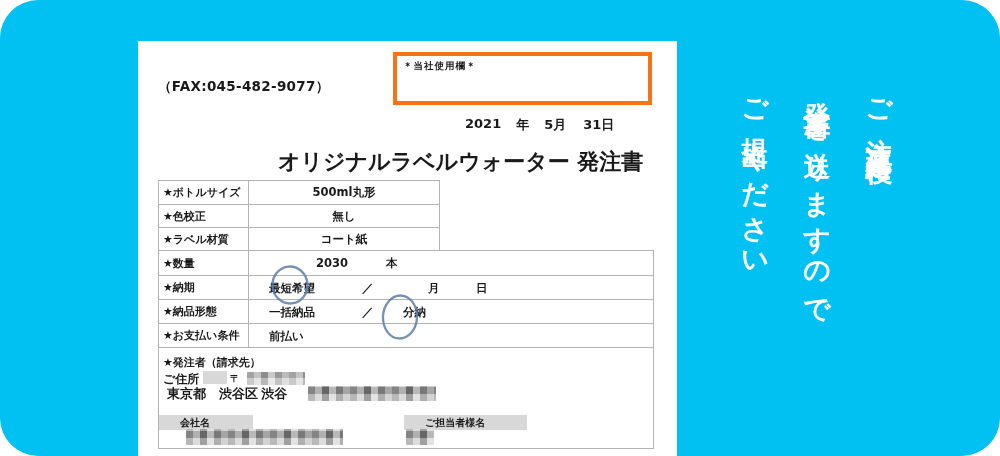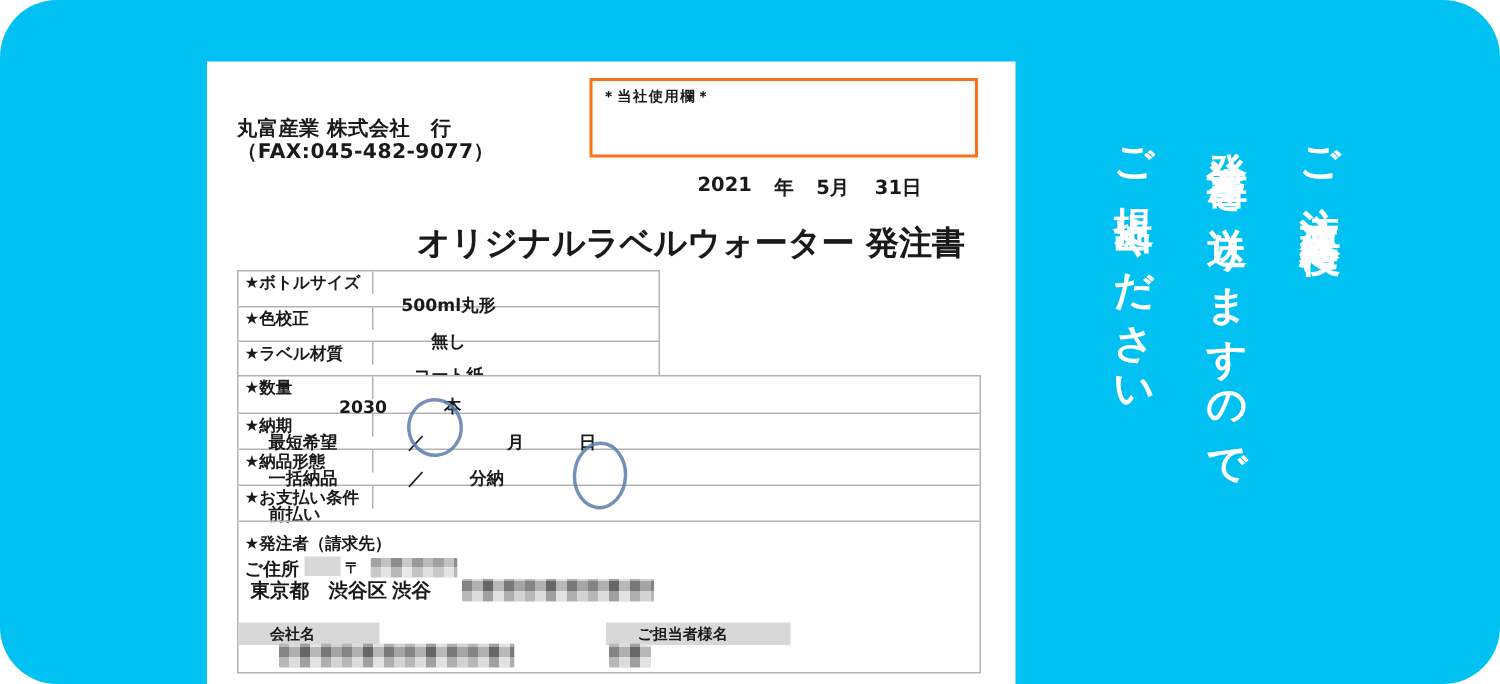--- a/index.html
+++ b/index.html
@@ -10,32 +10,32 @@
   
   .note{position:absolute;top:80px;right:90px;height:360px;
         writing-mode:vertical-rl;color:#ffffff;font-size:27px;font-weight:bold;
         line-height:62px;letter-spacing:5px;}
   .note div{white-space:nowrap;}
 
   
   .doc{position:absolute;left:138px;top:41px;width:539px;height:415px;background:#ffffff;}
 
   .recipient{position:absolute;left:20px;top:38px;font-size:13.5px;font-weight:bold;line-height:15px;letter-spacing:.3px;}
-  .usage-box{position:absolute;left:255px;top:11px;width:259px;height:53px;border:2px solid #f97316;
+  .usage-box{position:absolute;left:255px;top:11px;width:259px;height:53px;border:4px solid #f97316;
              box-sizing:border-box;font-size:9.5px;font-weight:bold;padding:4px 0 0 6px;letter-spacing:1px;}
   .date-row{position:absolute;left:327px;top:75px;display:flex;font-size:13px;font-weight:bold;}
   .date-row span{display:inline-block;}
   .gap15{margin-left:15px;} .gap17{margin-left:17px;}
   .title{position:absolute;left:140px;top:106px;font-size:22px;font-weight:bold;white-space:nowrap;}
 
   
   .tbl{position:absolute;left:20px;box-sizing:border-box;border:1px solid var(--line,#b3b3b3);background:#fff;}
   .spec-tbl{top:139px;width:282px;}
   .order-tbl{top:209px;width:496px;}
-  .row{display:flex;box-sizing:border-box;flex-direction:column;}
+  .row{display:flex;box-sizing:border-box;}
   .row + .row{border-top:1px solid var(--line,#b3b3b3);}
   .spec-tbl .row{height:23px;}
   .order-tbl .row{height:24px;}
   .cl{width:90px;box-sizing:border-box;border-right:1px solid var(--line,#b3b3b3);
       display:flex;align-items:center;padding-left:4px;font-size:11px;font-weight:bold;white-space:nowrap;}
   .cv{flex:1;position:relative;display:flex;align-items:center;justify-content:center;
       font-size:11.5px;font-weight:bold;}
   .cv .ab{position:absolute;top:50%;transform:translateY(-50%);white-space:nowrap;}
 
   
@@ -62,21 +62,20 @@
 
   <div class="note">
     <div>ご注文連絡後に</div>
     <div>発注書を送りますので</div>
     <div>ご提出ください</div>
   </div>
 
   <div class="doc">
 
     <div class="recipient">
-      <div>丸富産業 株式会社　行</div>
       <div>（FAX:045-482-9077）</div>
     </div>
 
     <div class="usage-box">
       <span>＊当社使用欄＊</span>
     </div>
 
     <div class="date-row">
       <span>2021</span>
       <span class="gap15">年</span>

